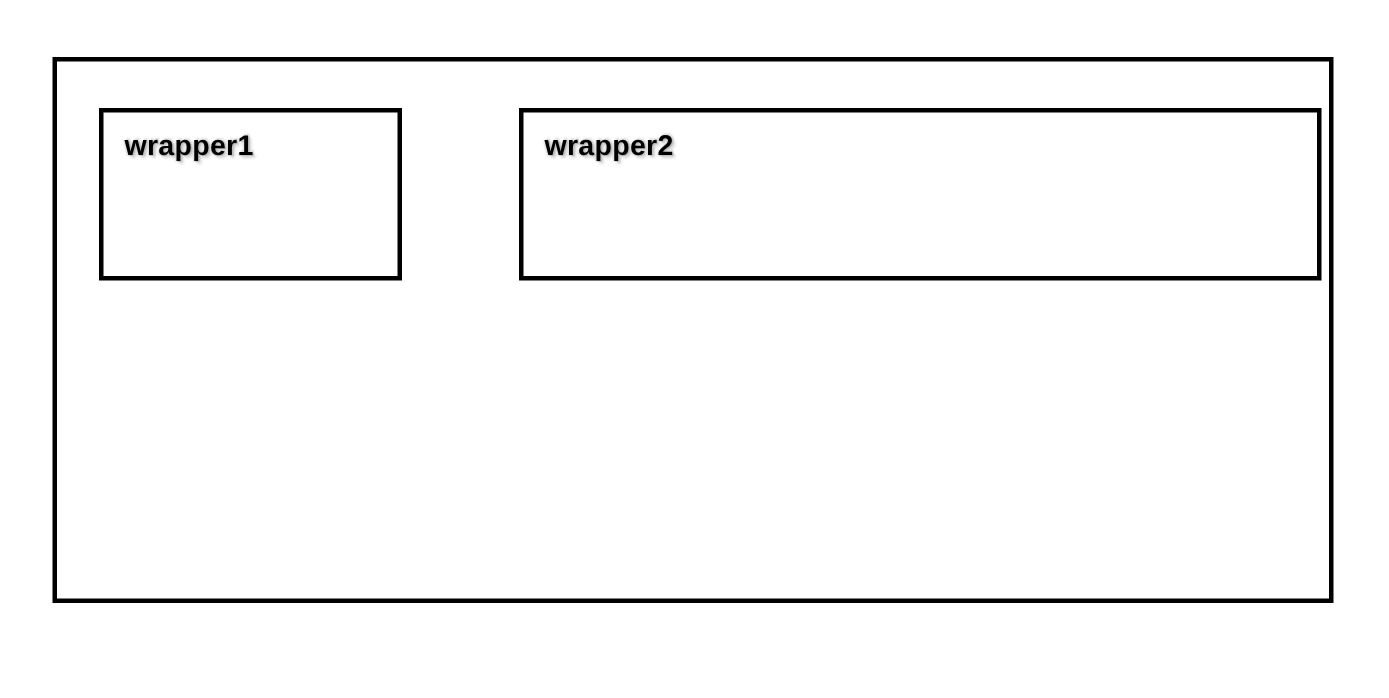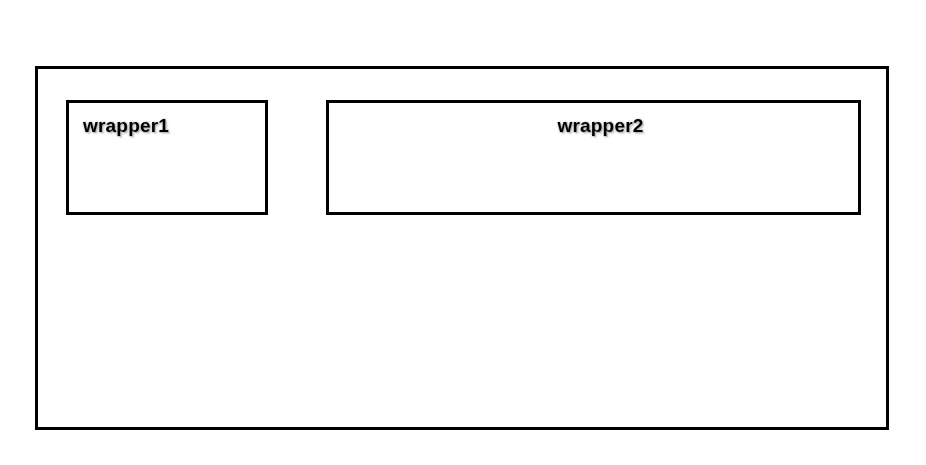--- a/index.html
+++ b/index.html
@@ -21,41 +21,39 @@
 
   .outer-container {
     position: absolute;
     left: 35px;
     top: 38px;
     width: 854px;
     height: 364px;
     border: 3px solid #000000;
     background: #ffffff;
     box-sizing: border-box;
-    margin-top: 28px;
   }
 
   .inner-box {
     position: absolute;
     top: 31px;
     height: 115px;
     border: 3px solid #000000;
     background: #ffffff;
     box-sizing: border-box;
   }
 
   .wrapper1-box {
     left: 28px;
     width: 202px;
   }
 
   .wrapper2-box {
-    left: 288px;
+    left: 308px;
     width: 535px;
-    text-align: center;
   }
 
   .box-label {
     display: block;
     margin: 12px 0 0 14px;
     font-size: 19px;
     font-weight: bold;
     color: #000000;
     letter-spacing: 0.2px;
     

